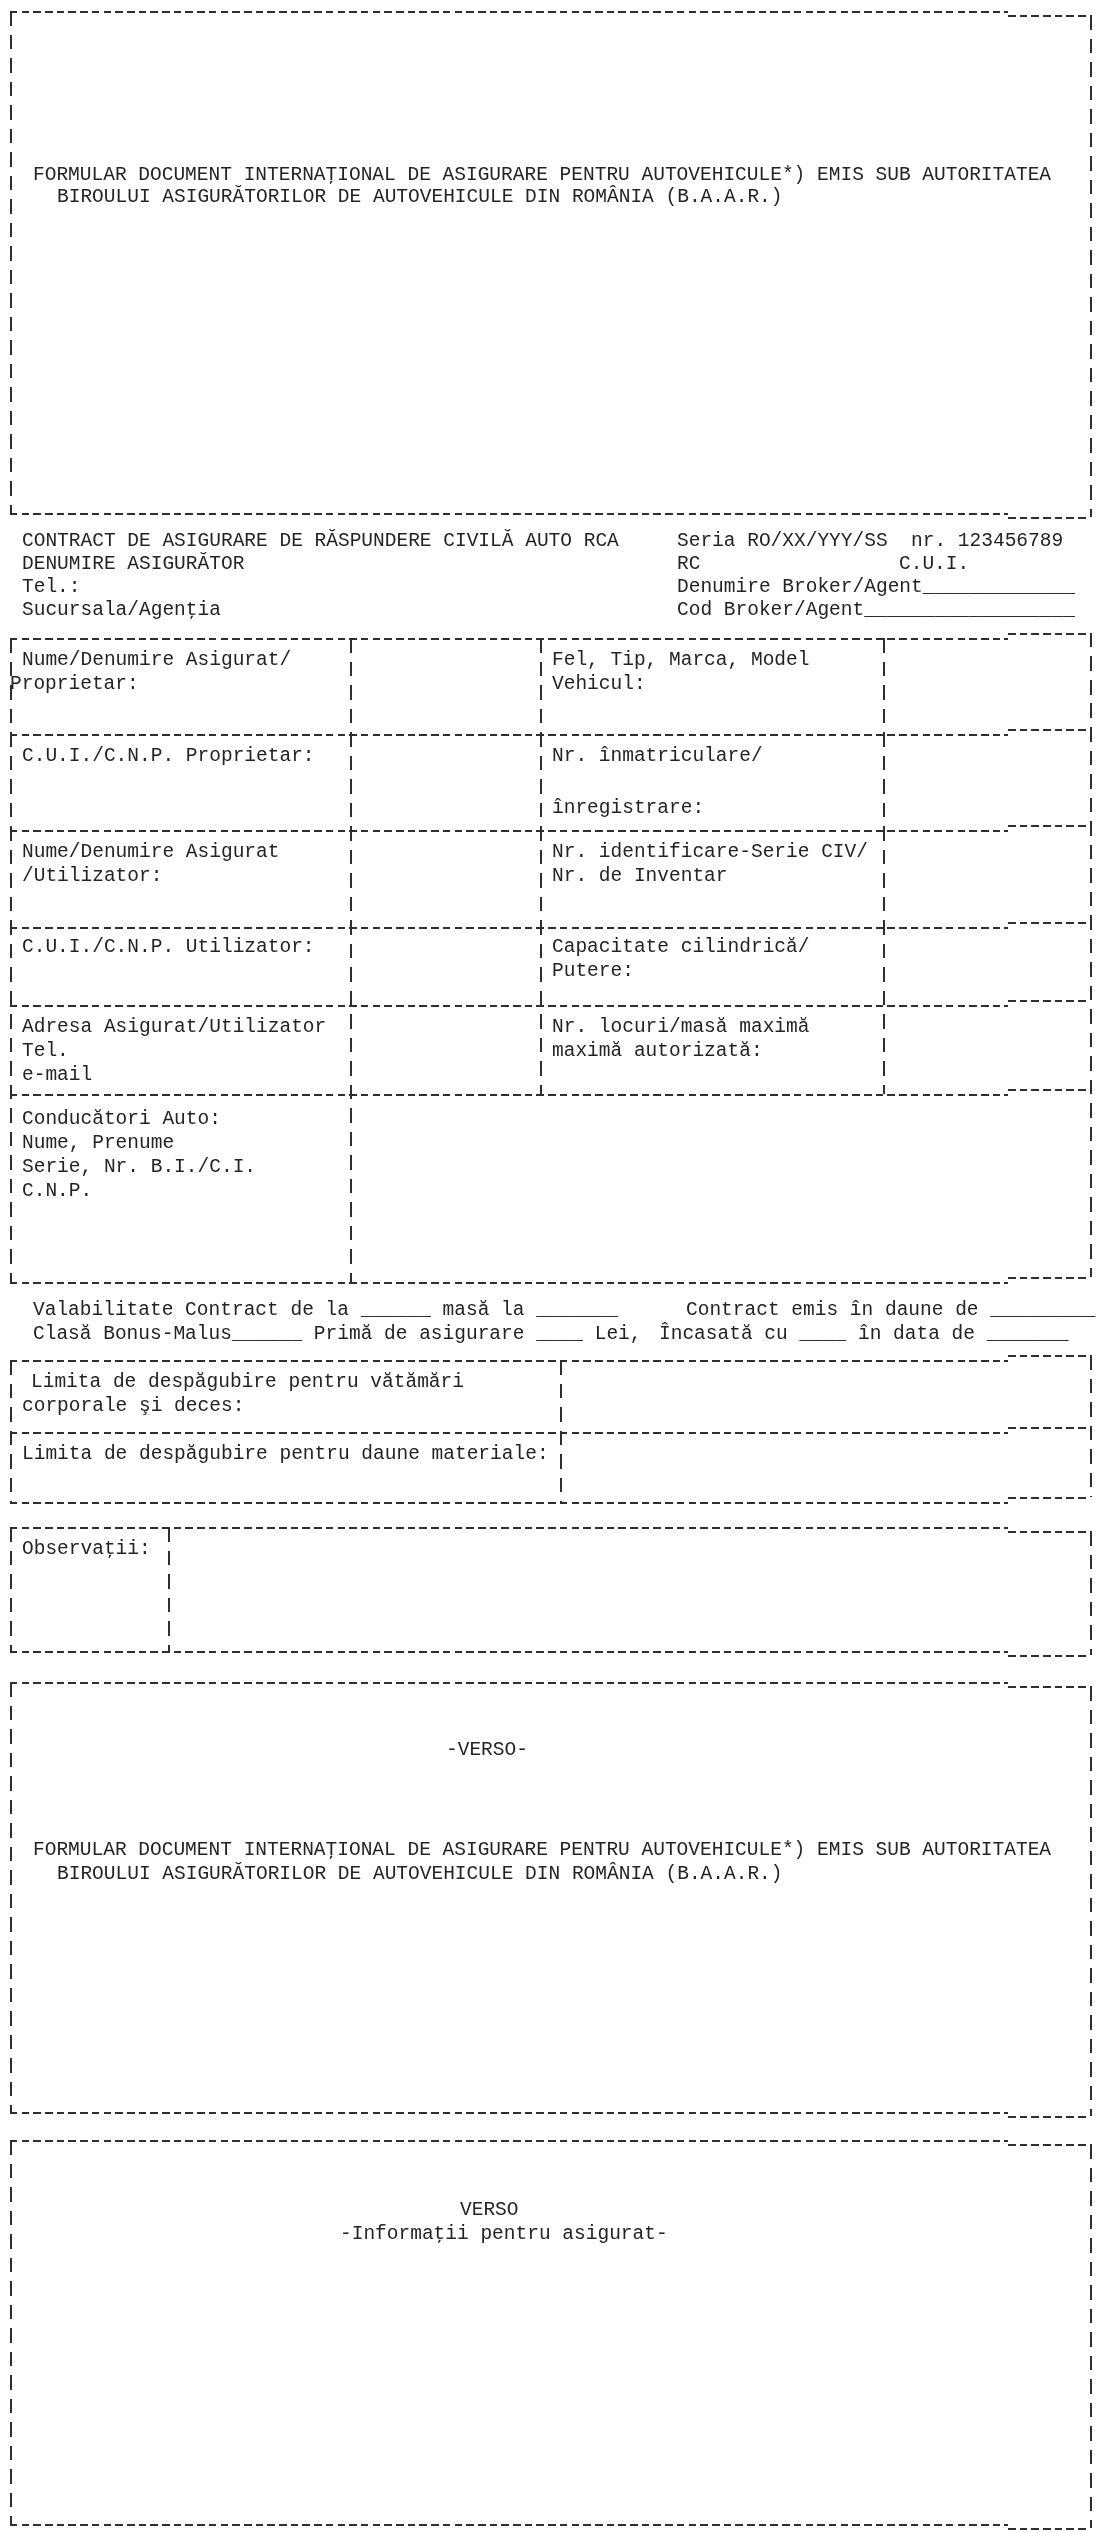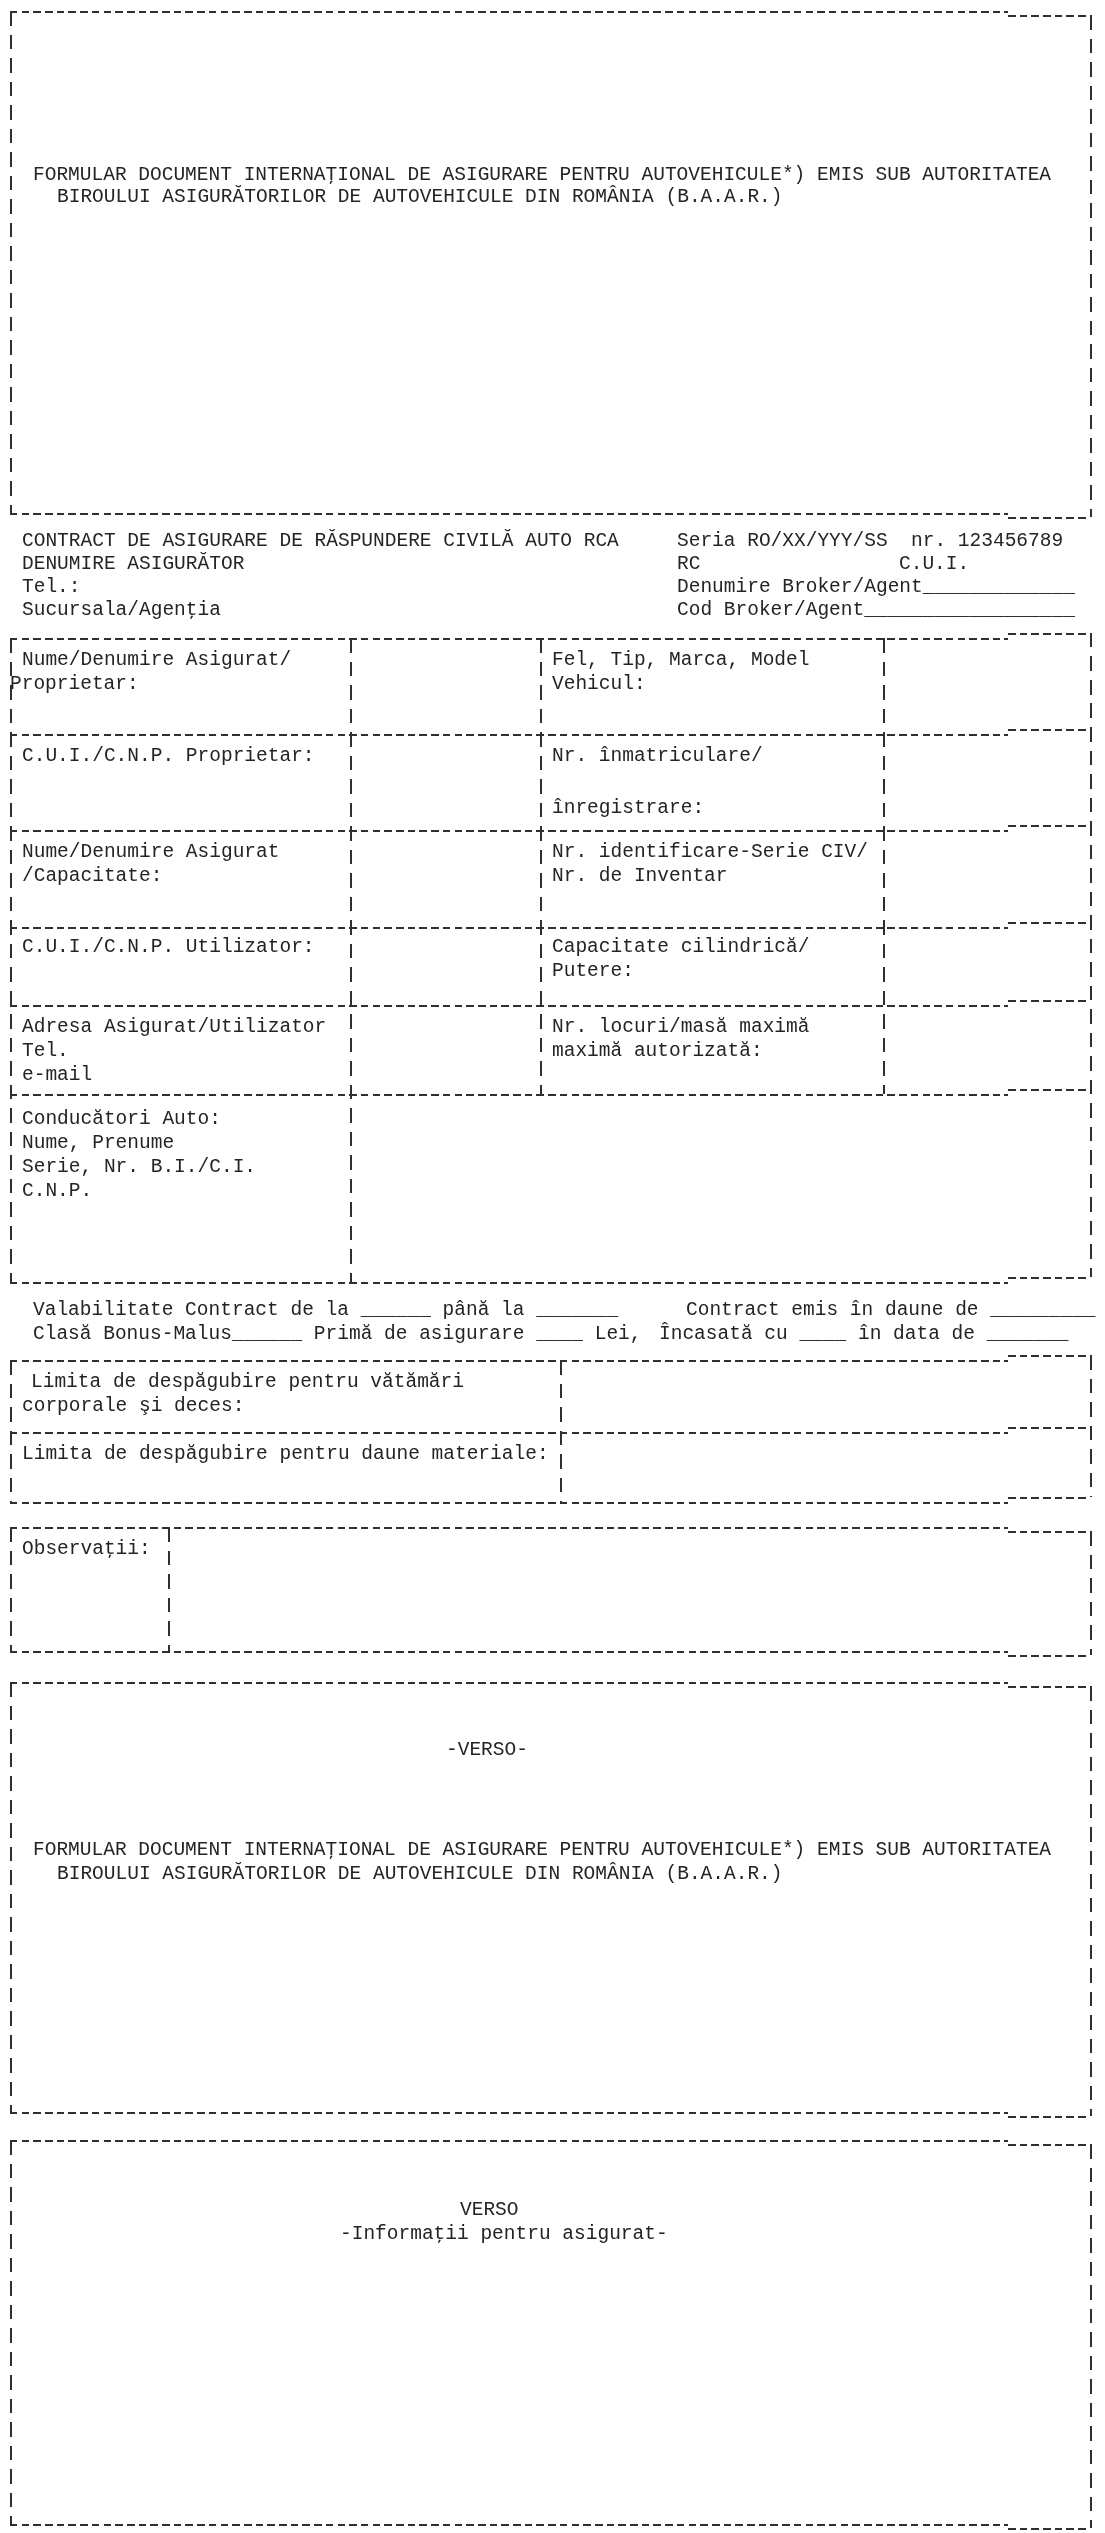--- a/index.html
+++ b/index.html
@@ -80,42 +80,42 @@
     <div class="t" style="left:22px;top:648px">Nume/Denumire Asigurat/</div>
     <div class="t" style="left:10px;top:672px">Proprietar:</div>
     <div class="t" style="left:552px;top:648px">Fel, Tip, Marca, Model</div>
     <div class="t" style="left:552px;top:672px">Vehicul:</div>
 
     <div class="t" style="left:22px;top:744px">C.U.I./C.N.P. Proprietar:</div>
     <div class="t" style="left:552px;top:744px">Nr. înmatriculare/</div>
     <div class="t" style="left:552px;top:796px">înregistrare:</div>
 
     <div class="t" style="left:22px;top:840px">Nume/Denumire Asigurat</div>
-    <div class="t" style="left:22px;top:864px">/Capacitate:</div>
+    <div class="t" style="left:22px;top:864px">/Utilizator:</div>
     <div class="t" style="left:552px;top:840px">Nr. identificare-Serie CIV/</div>
     <div class="t" style="left:552px;top:864px">Nr. de Inventar</div>
 
     <div class="t" style="left:22px;top:935px">C.U.I./C.N.P. Utilizator:</div>
     <div class="t" style="left:552px;top:935px">Capacitate cilindrică/</div>
     <div class="t" style="left:552px;top:959px">Putere:</div>
 
     <div class="t" style="left:22px;top:1015px">Adresa Asigurat/Utilizator</div>
     <div class="t" style="left:22px;top:1039px">Tel.</div>
     <div class="t" style="left:22px;top:1063px">e-mail</div>
     <div class="t" style="left:552px;top:1015px">Nr. locuri/masă maximă</div>
     <div class="t" style="left:552px;top:1039px">maximă autorizată:</div>
 
     <div class="t" style="left:22px;top:1107px">Conducători Auto:</div>
     <div class="t" style="left:22px;top:1131px">Nume, Prenume</div>
     <div class="t" style="left:22px;top:1155px">Serie, Nr. B.I./C.I.</div>
     <div class="t" style="left:22px;top:1179px">C.N.P.</div>
   </section>
 
   <section>
-    <div class="t" style="left:33px;top:1298px">Valabilitate Contract de la ______ până la _______</div>
+    <div class="t" style="left:33px;top:1298px">Valabilitate Contract de la ______ masă la _______</div>
     <div class="t" style="left:686px;top:1298px">Contract emis în daune de _________</div>
     <div class="t" style="left:33px;top:1322px">Clasă Bonus-Malus______ Primă de asigurare ____ Lei,</div>
     <div class="t" style="left:659px;top:1322px">Încasată cu ____ în data de _______</div>
   </section>
 
   <section>
     <div class="hl" style="left:10px;top:1360px;width:998px"></div>
     <div class="hl" style="left:1008px;top:1355px;width:82px"></div>
     <div class="hl" style="left:10px;top:1432px;width:998px"></div>
     <div class="hl" style="left:1008px;top:1427px;width:82px"></div>

